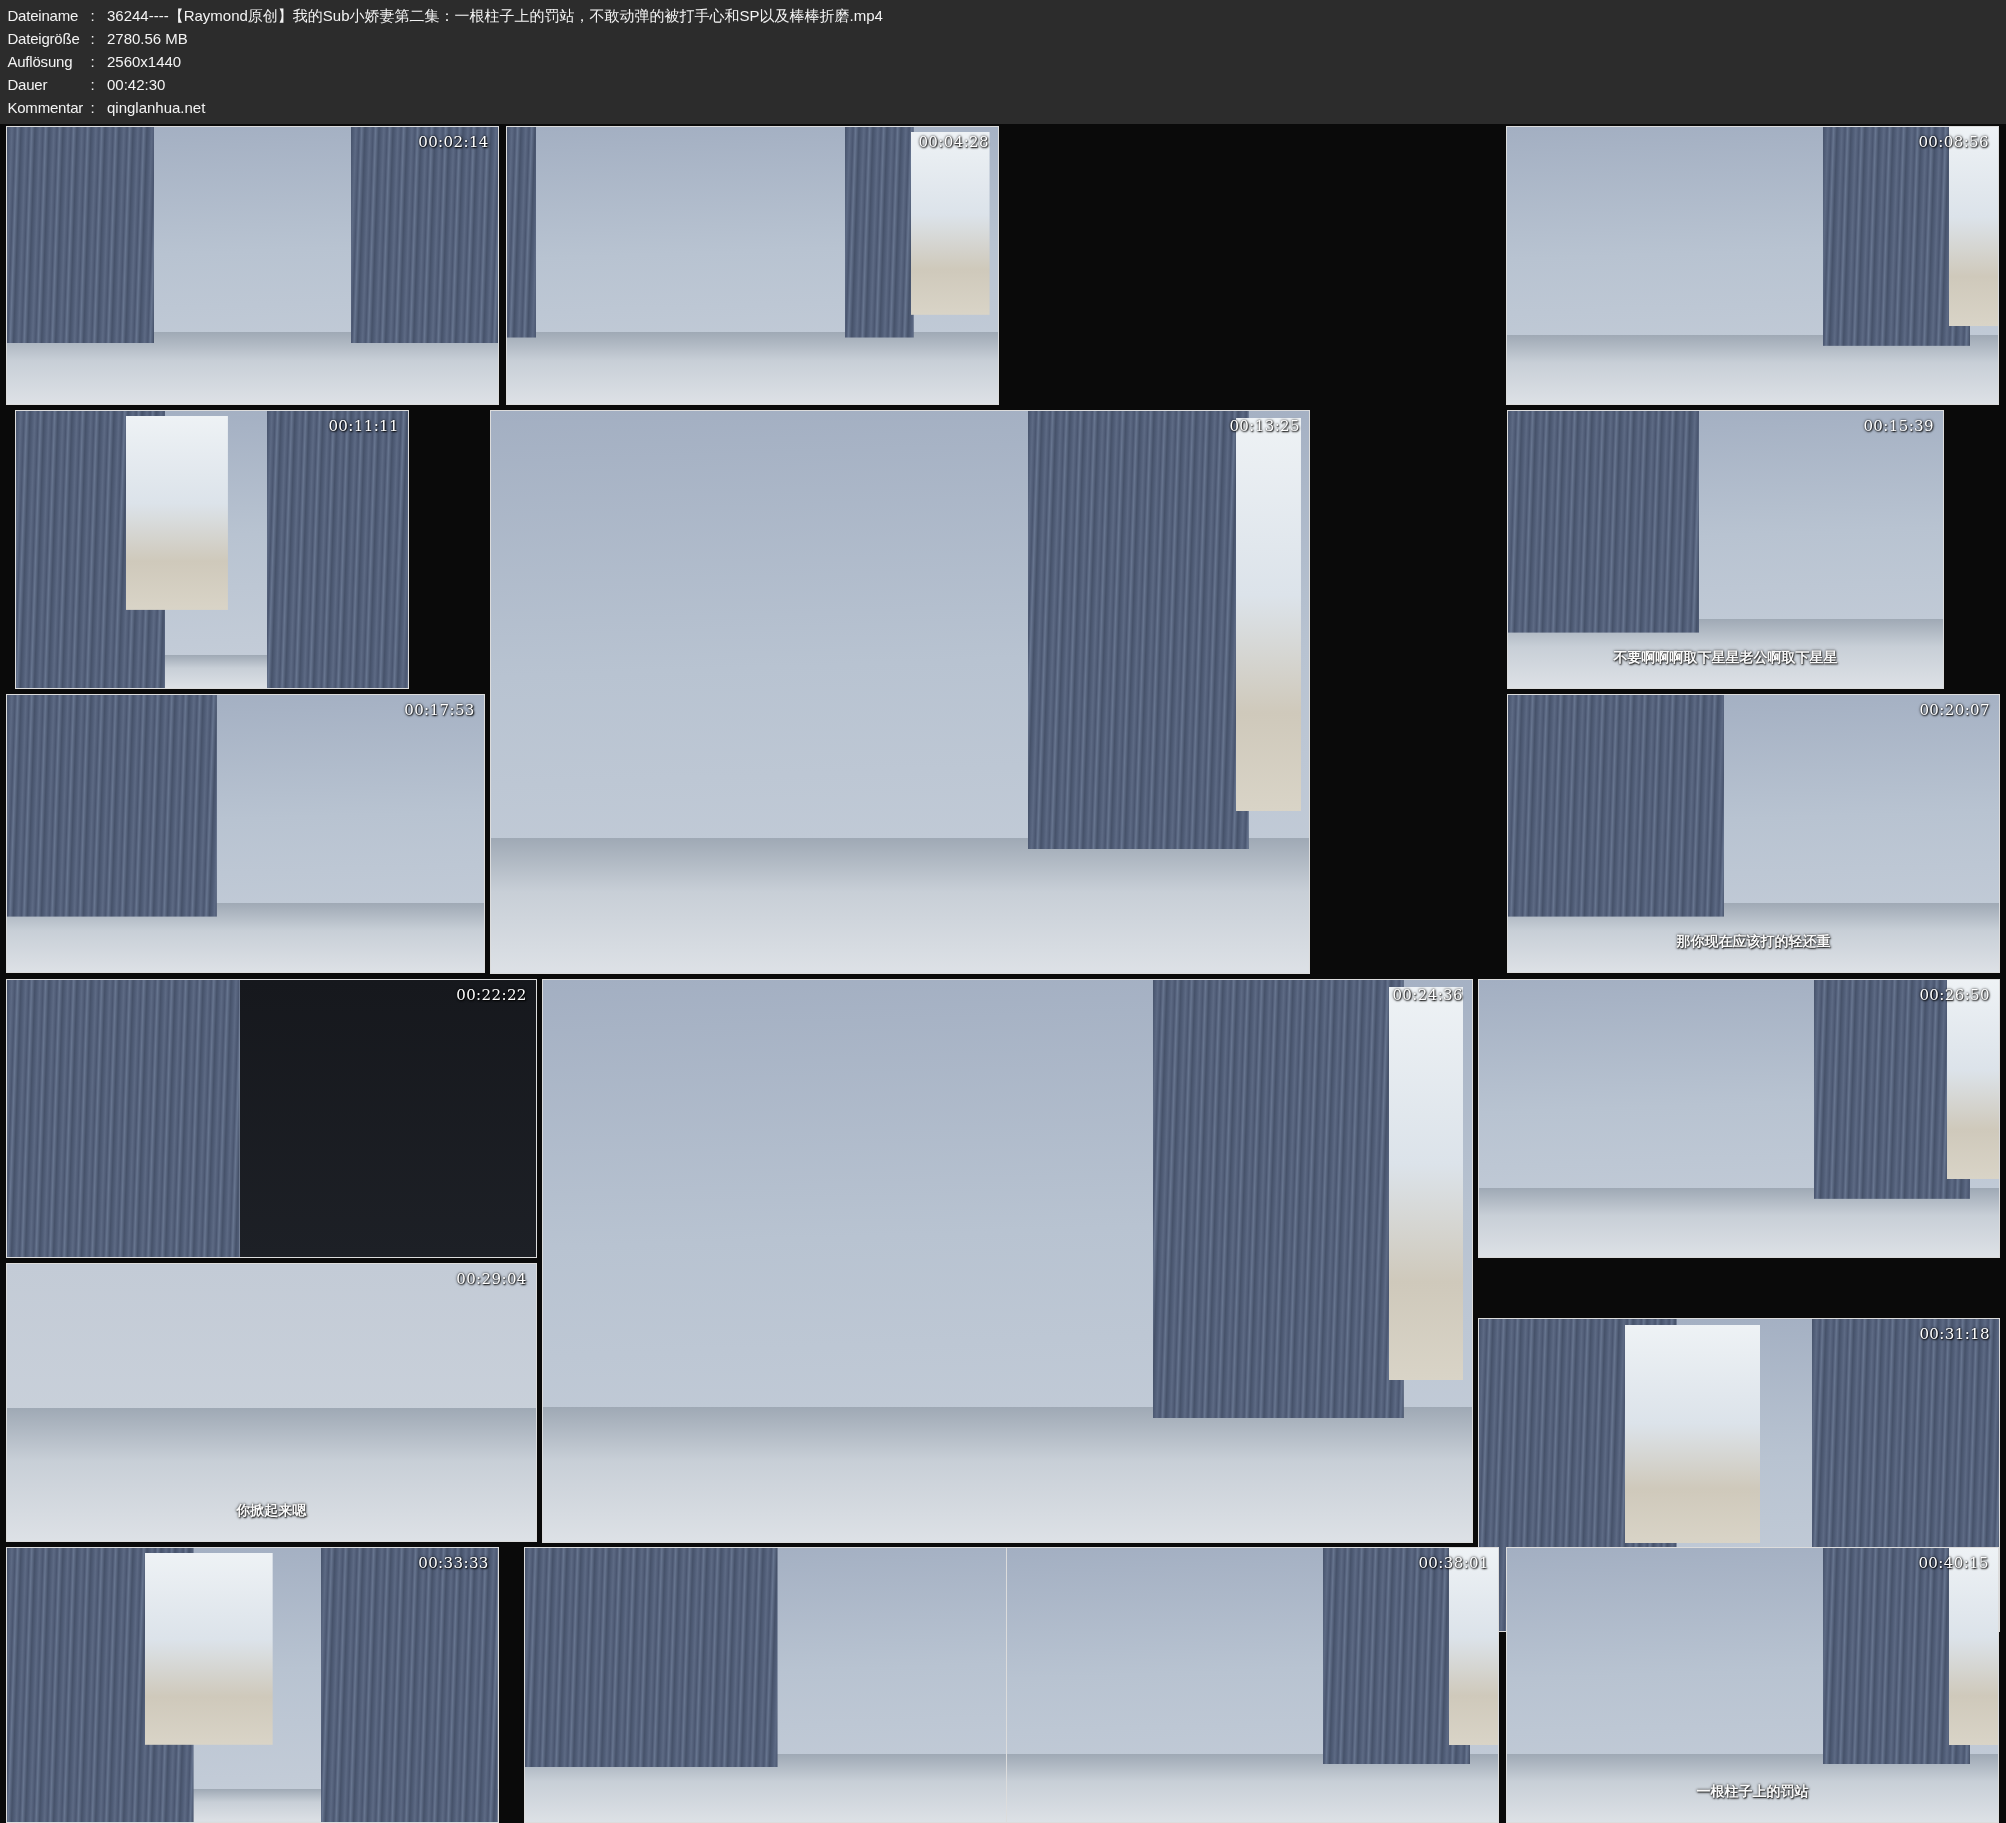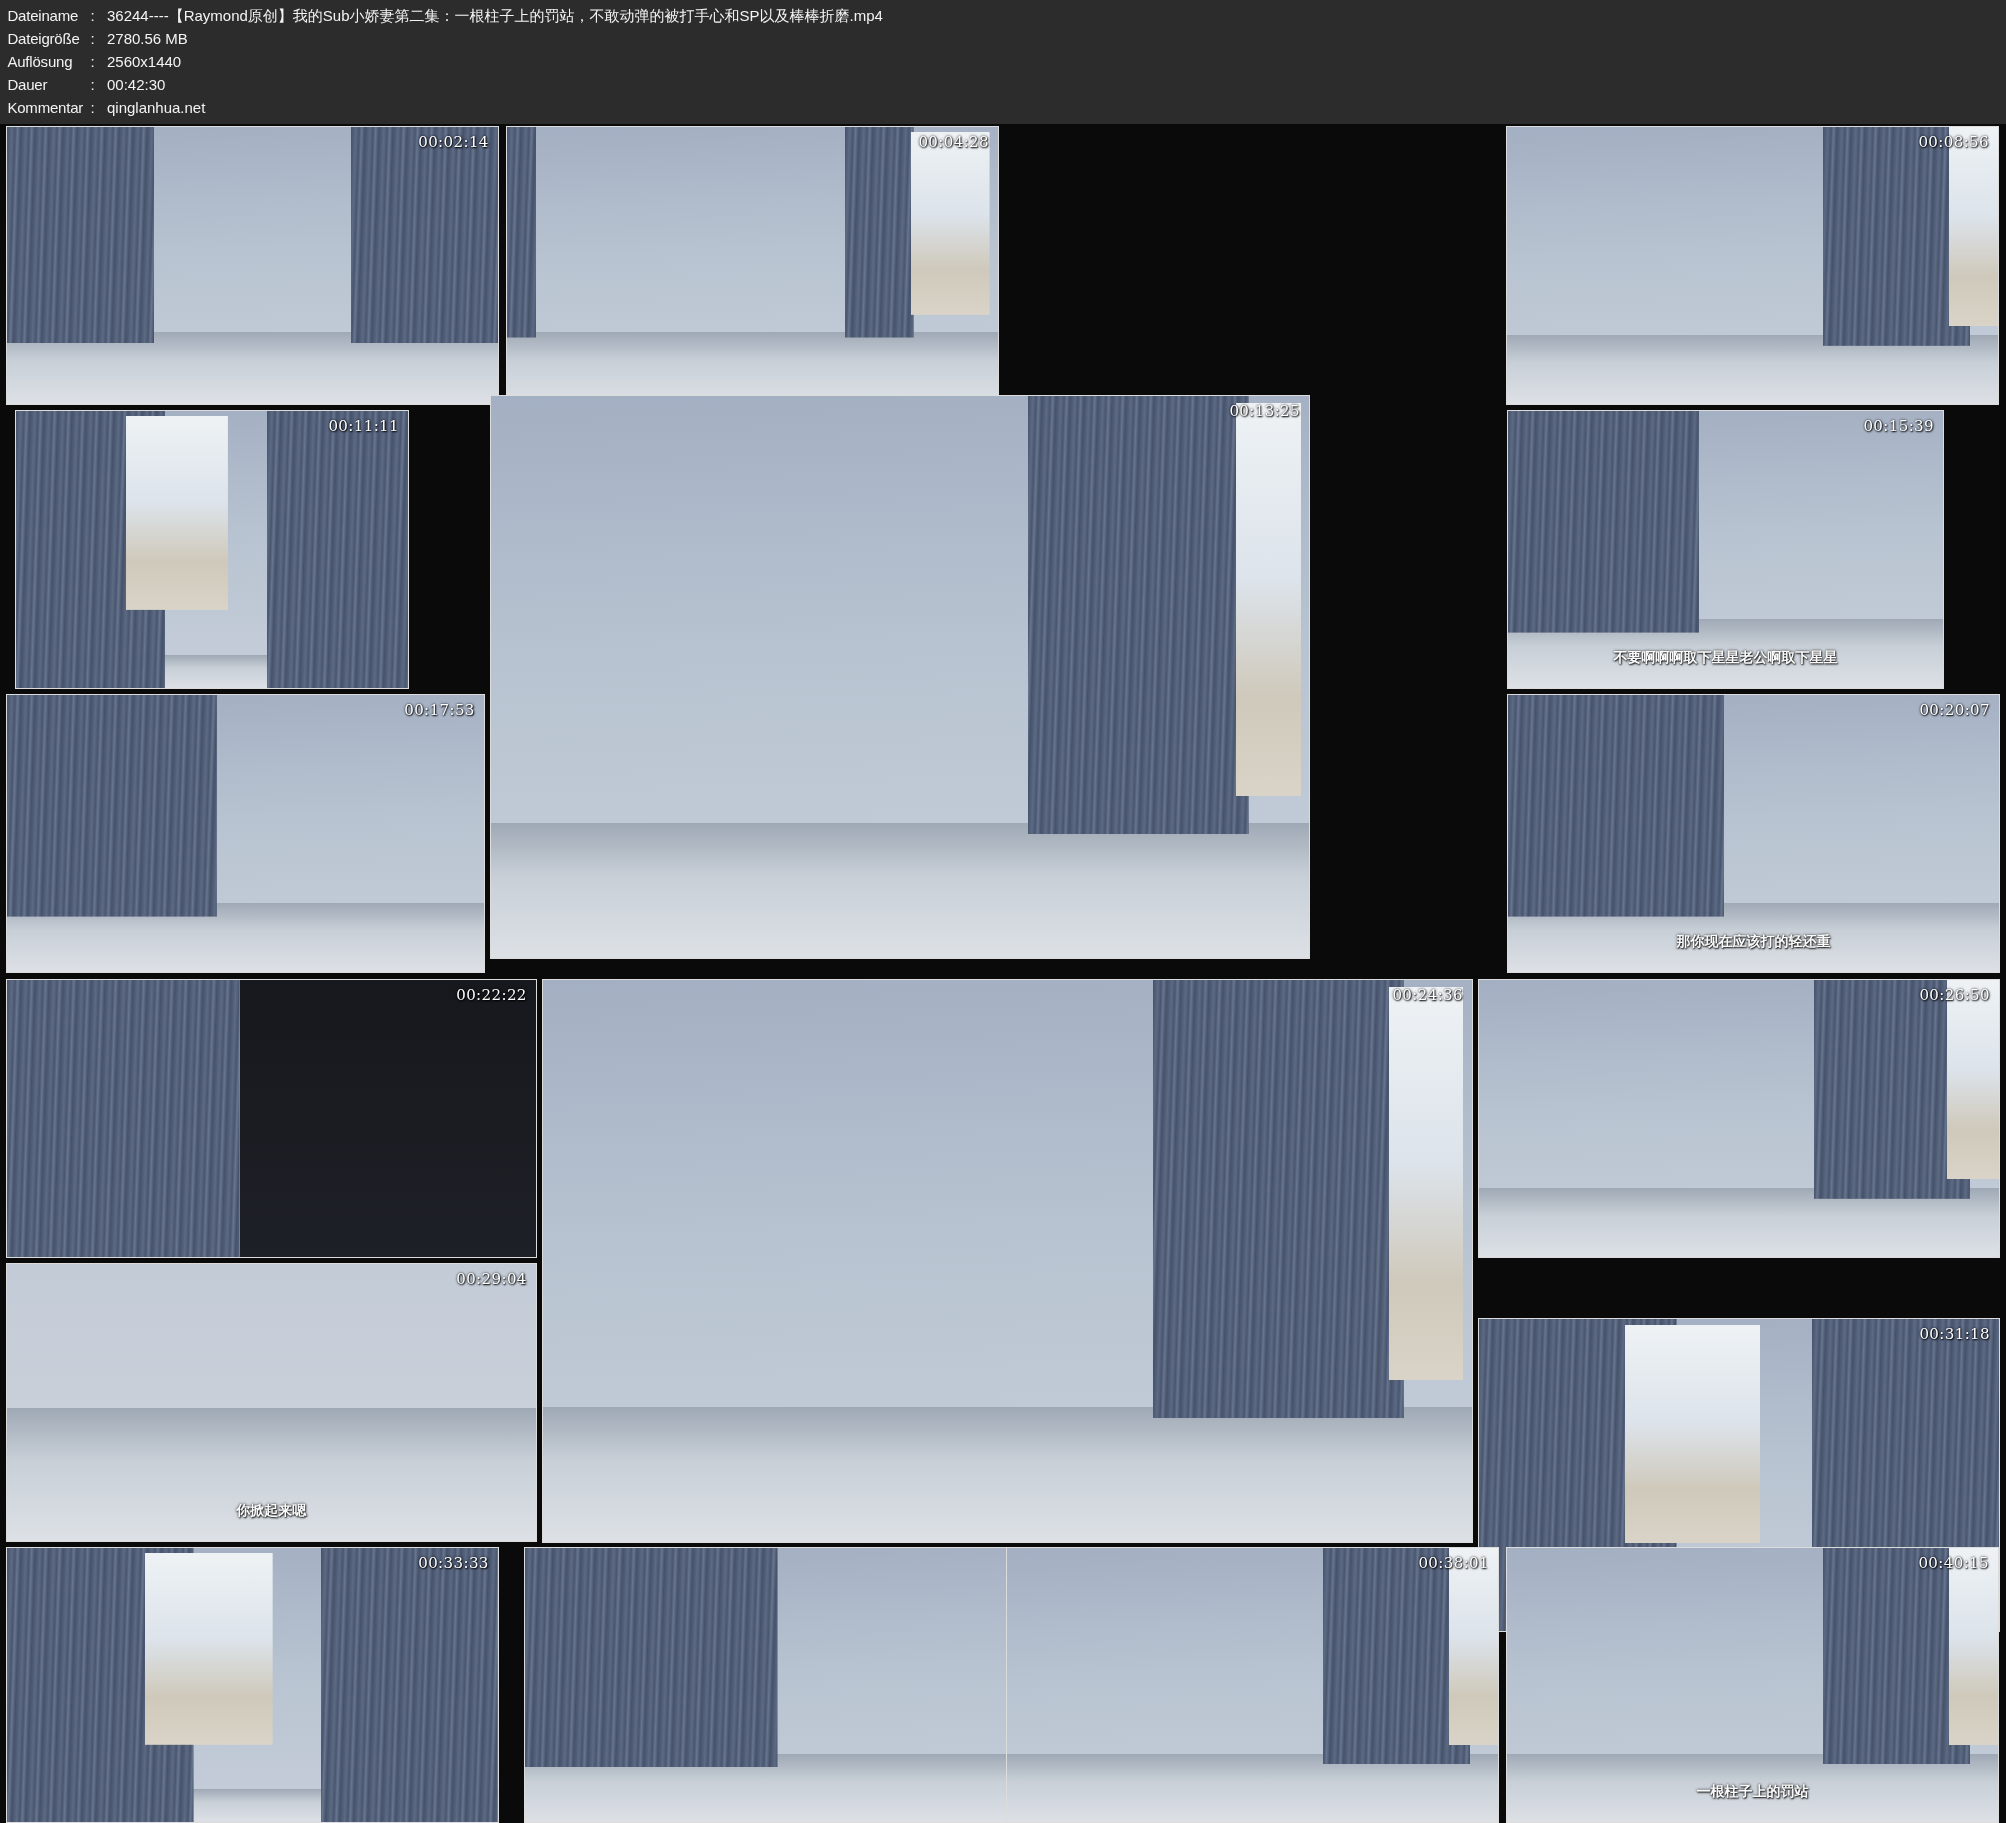--- a/index.html
+++ b/index.html
@@ -124,21 +124,21 @@
   </div>
   <div class="tile" style="left:1506px;top:126px;width:493px;height:279px">
     <div class="scene v-right"></div>
     <span class="ts">00:08:56</span>
   </div>
 
   <div class="tile" style="left:15px;top:410px;width:394px;height:279px">
     <div class="scene v-wincenter"></div>
     <span class="ts">00:11:11</span>
   </div>
-  <div class="tile" style="left:490px;top:395px;width:820px;height:564px">
+  <div class="tile" style="left:490px;top:410px;width:820px;height:564px">
     <div class="scene v-big"></div>
     <span class="ts">00:13:25</span>
   </div>
   <div class="tile" style="left:1507px;top:410px;width:437px;height:279px">
     <div class="scene v-left"></div>
     <span class="ts">00:15:39</span>
     <span class="sub">不要啊啊啊取下星星老公啊取下星星</span>
   </div>
   <div class="tile" style="left:5.8px;top:694px;width:479px;height:279px">
     <div class="scene v-left"></div>

